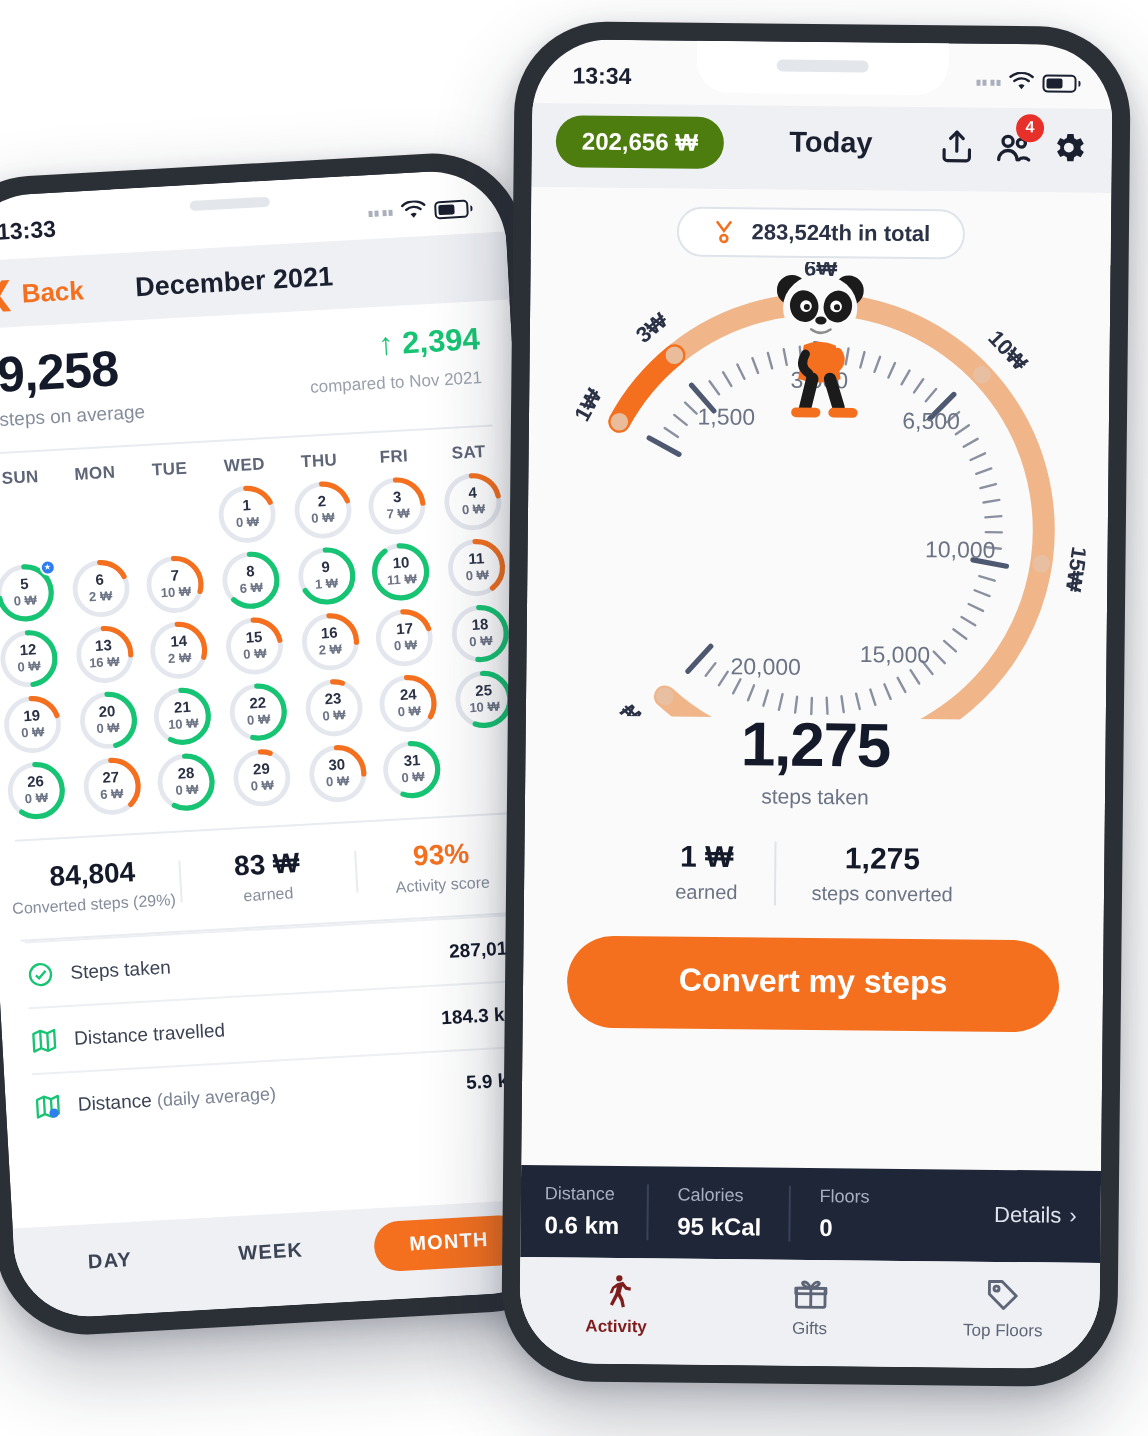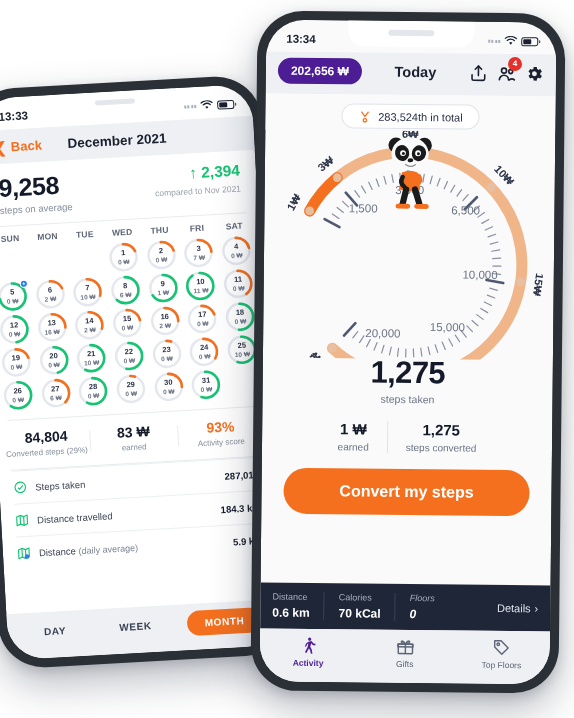--- a/index.html
+++ b/index.html
@@ -120,63 +120,63 @@
   .l-row .vl { font-size:9.5px; font-weight:bold; color:#141a2a; }
 
   .l-segbar { margin-top:auto; background:#eef0f4; display:flex; align-items:center;
               justify-content:space-around; padding:7px 10px 14px; }
   .seg { font-size:10px; font-weight:bold; color:#3b4354; letter-spacing:.6px; padding:7px 18px; border-radius:16px; }
   .seg.active { background:#f4701f; color:#fff; }
 
   
   .r-screen { height:100%; display:flex; flex-direction:column; background:#fafafa; }
   .r-topbar { background:#eef0f4; display:flex; align-items:center; padding:6px 12px 10px; gap:8px; }
-  .coin-pill { background:#4c1d95; color:#fff; font-size:12px; font-weight:bold;
+  .coin-pill { background:#4d7c0f; color:#fff; font-size:12px; font-weight:bold;
                padding:6px 13px; border-radius:16px; white-space:nowrap; }
   .r-title { flex:1; text-align:center; font-size:14.5px; font-weight:bold; color:#1b2030; }
   .r-actions { display:flex; align-items:center; gap:9px; position:relative; }
   .r-actions .ico { width:19px; height:19px; color:#1b2030; position:relative; }
   .badge { position:absolute; top:-7px; right:-6px; background:#e8302a; color:#fff;
            font-size:8px; font-weight:bold; width:14px; height:14px; border-radius:50%;
            display:flex; align-items:center; justify-content:center; }
 
   .rank-wrap { display:flex; justify-content:center; padding:9px 0 2px; background:#fafafa;}
   .rank-pill { display:flex; align-items:center; gap:7px; border:1px solid #dfe3ea;
                background:#fff; border-radius:16px; padding:5px 16px; }
   .rank-pill .medal { width:13px; height:13px; color:#f4701f; }
-  .rank-pill .tx { font-size:11px; color:#2b3246; font-weight:normal; }
+  .rank-pill .tx { font-size:11px; color:#2b3246; font-weight:bold; }
 
   .gauge-wrap { position:relative; width:100%; height:230px; }
   .gauge-wrap svg { position:absolute; left:50%; top:0; transform:translateX(-50%); }
   .panda { position:absolute; left:50%; top:92px; transform:translateX(-50%); width:62px; }
 
   .steps-big { text-align:center; font-size:31px; font-weight:bold; color:#141a2a; letter-spacing:-.6px; margin-top:-6px;}
   .steps-lab { text-align:center; font-size:10.5px; color:#6b7384; margin-top:2px; }
 
   .r-two { display:flex; justify-content:center; align-items:center; margin-top:16px; }
   .r-two .col { text-align:center; padding:0 18px; }
   .r-two .col + .col { border-left:1px solid #dfe3ea; }
   .r-two .v { font-size:15px; font-weight:bold; color:#141a2a; }
   .r-two .l { font-size:10px; color:#6b7384; margin-top:4px; }
 
   .cta { margin:16px 22px 0; background:#f4701f; color:#fff; text-align:center;
          border-radius:26px; padding:14px 0; font-size:16px; font-weight:bold; }
 
   .r-metrics { margin-top:auto; background:#1e2637; display:flex; align-items:center; padding:9px 12px; }
   .met { padding-right:14px; margin-right:14px; border-right:1px solid #39425a; }
-  .met:nth-child(3){ border-right:none;font-style:italic; }
+  .met:nth-child(3){ border-right:none; }
   .met .l { font-size:9px; color:#a7afc0; }
   .met .v { font-size:12px; color:#fff; font-weight:bold; margin-top:4px; }
   .details { margin-left:auto; color:#dfe4ef; font-size:11px; display:flex; align-items:center; gap:4px;}
 
   .r-tabs { background:#eef0f4; display:flex; padding:6px 0 14px; }
   .tab { flex:1; text-align:center; color:#5d6576; }
   .tab .ti { height:21px; display:flex; align-items:center; justify-content:center; }
   .tab .tl { font-size:8.5px; margin-top:2px; }
-  .tab.active { color:#4c1d95; }
+  .tab.active { color:#7f1d1d; }
   .tab.active .tl { font-weight:bold; }
 </style>
 </head>
 <body>
 
 <div id="stage">
 
   <div class="phone" id="phone-left">
     <div class="phone-inner">
       <div class="notch">
@@ -900,21 +900,21 @@
         <div class="cta">Convert my steps</div>
 
         <div class="r-metrics">
           <div id="rmetrics" style="display:flex;align-items:center">
               <div class="met">
      <div class="l">Distance</div>
      <div class="v">0.6 km</div>
    </div>
               <div class="met">
      <div class="l">Calories</div>
-     <div class="v">70 kCal</div>
+     <div class="v">95 kCal</div>
    </div>
               <div class="met">
      <div class="l">Floors</div>
      <div class="v">0</div>
    </div>
             </div>
           <div class="details">
             <span>Details</span>
             <span>›</span>
           </div>

